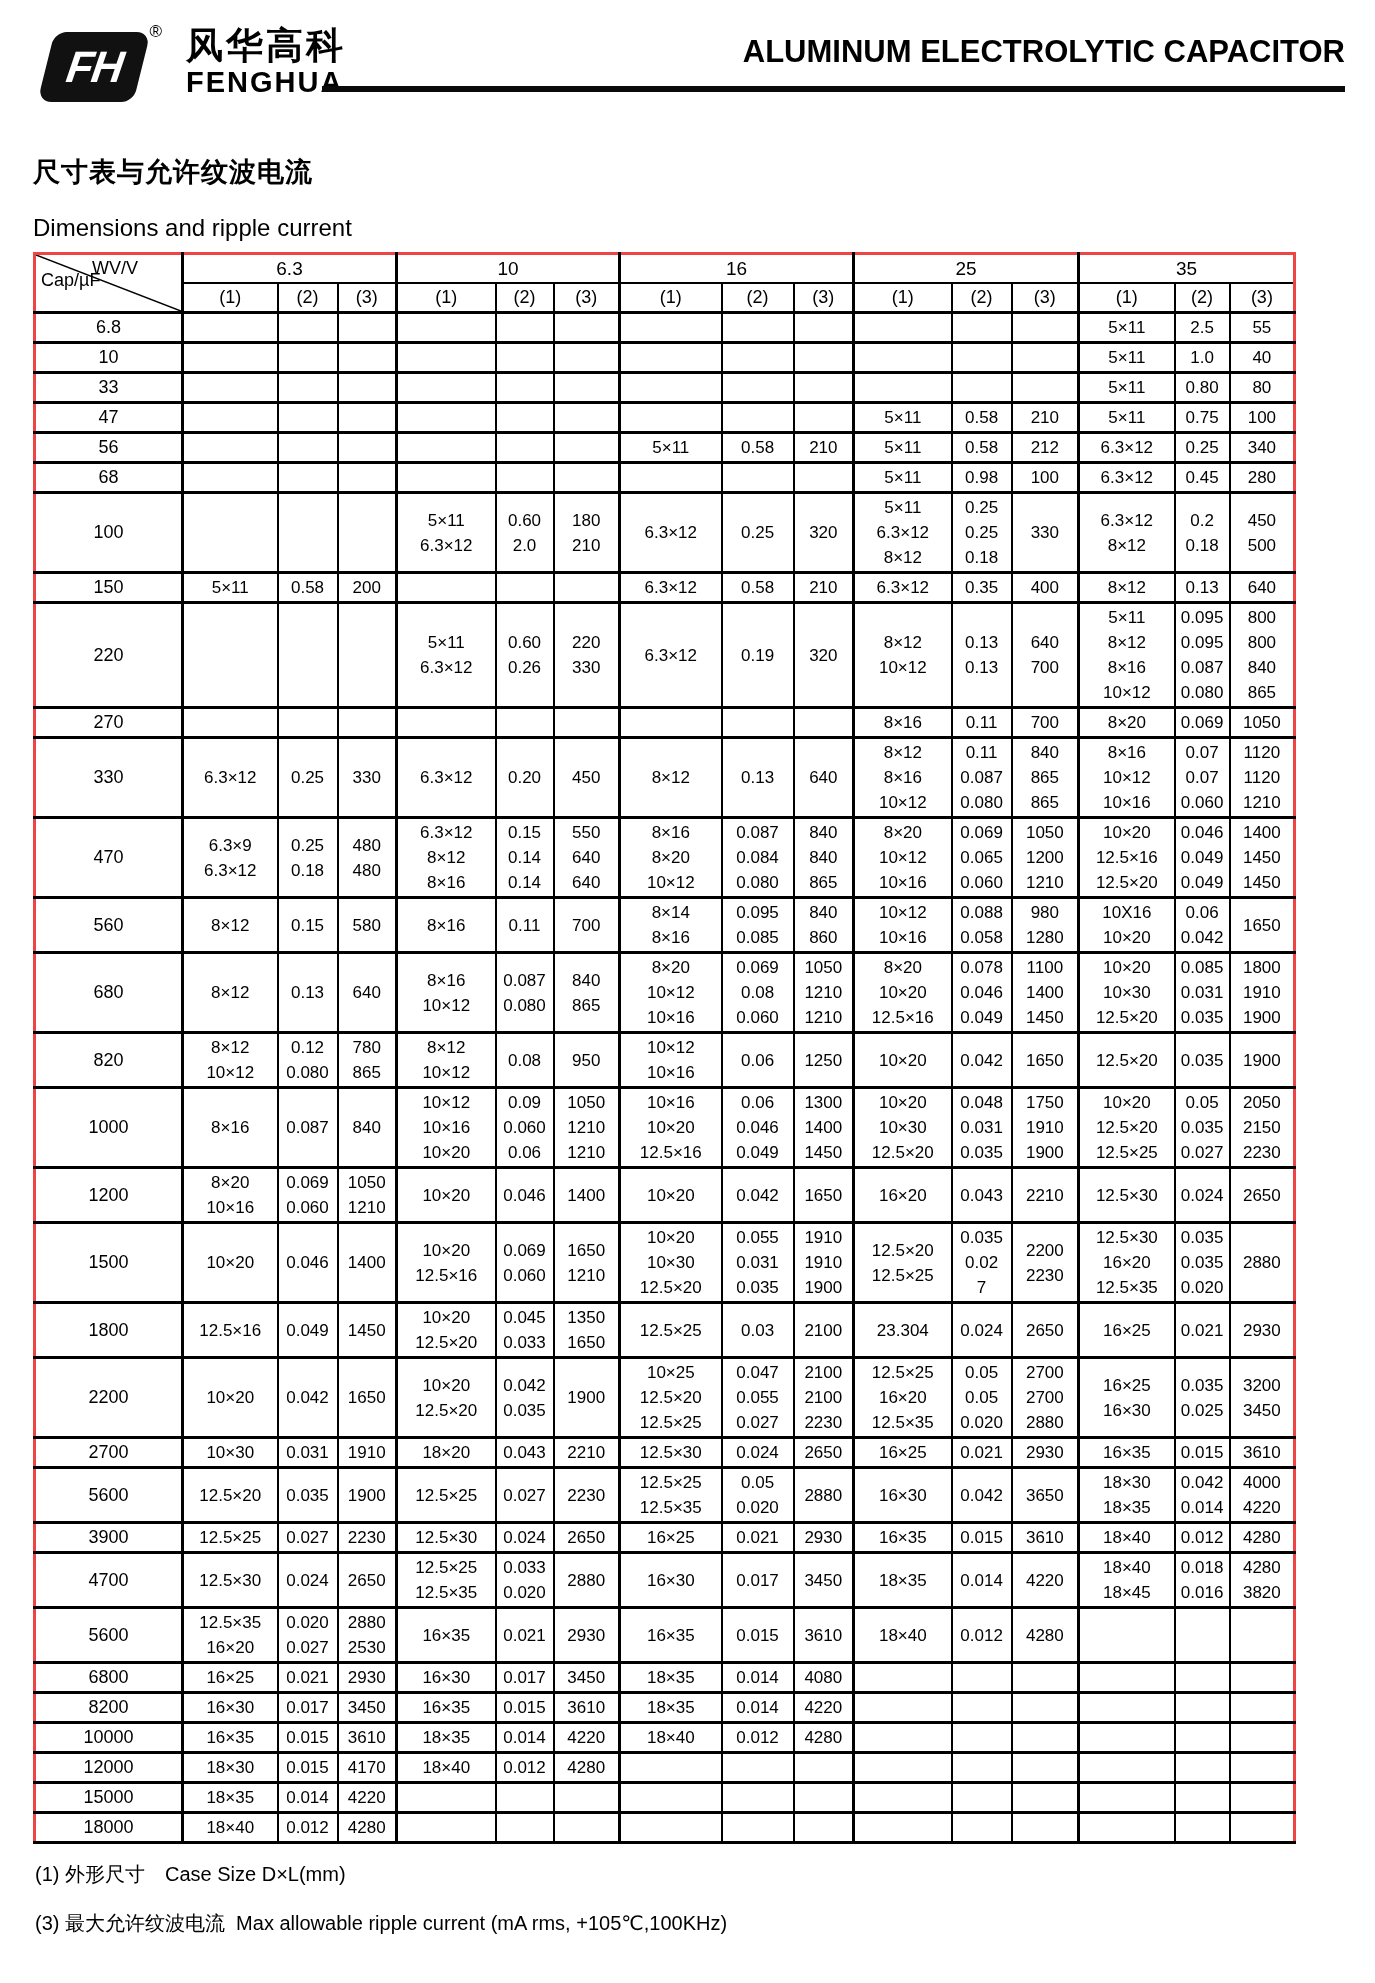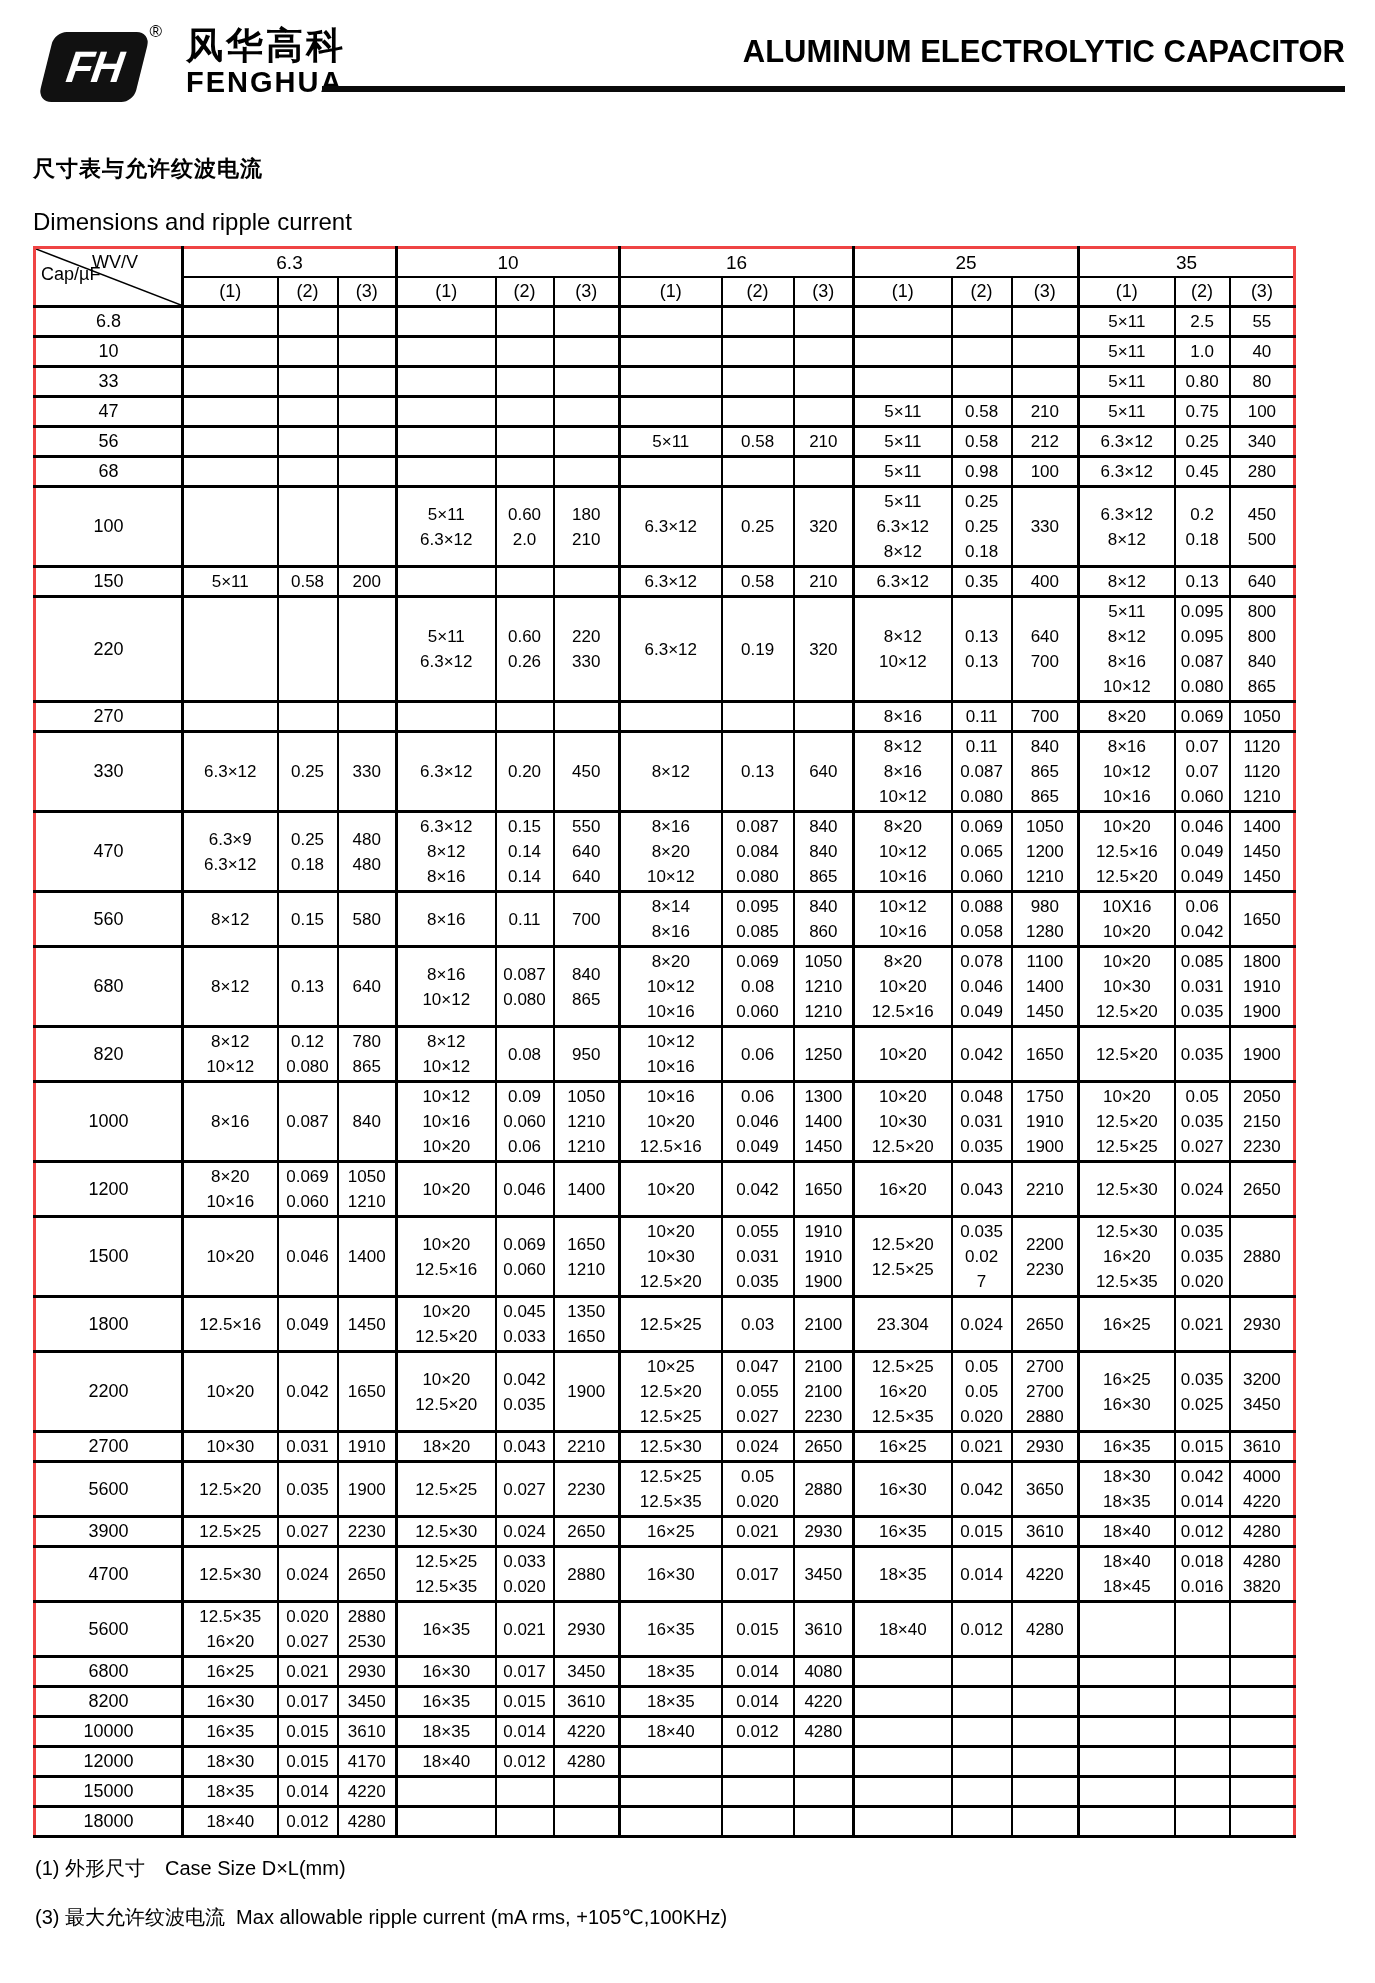--- a/index.html
+++ b/index.html
@@ -17,21 +17,21 @@
   .monogram span { color:#fff; font-weight:900; font-style:italic; font-size:44px; letter-spacing:-2px; transform:skewX(6deg); }
   .regmark { position:absolute; right:0; top:-4px; font-size:17px; font-weight:400; }
   .logotext { margin-left:24px; }
   .logo-cn { font-size:37px; font-weight:900; letter-spacing:3px; line-height:40px; }
   .logo-en { font-size:29px; font-weight:700; letter-spacing:2px; line-height:32px; }
   .brand-title { position:absolute; top:34px; right:30px; font-size:31px; font-weight:800; letter-spacing:0; white-space:nowrap; }
   .brand-rule { position:absolute; top:86px; left:322px; right:30px; height:6px; background:#0a0a0a; }
 
   
   .section { margin:26px 0 0 33px; }
-  .sec-cn { font-size:22px; font-weight:700; letter-spacing:1px; }
+  .sec-cn { font-size:27px; font-weight:700; letter-spacing:1px; }
   .sec-en { font-size:24px; font-weight:400; margin-top:24px; }
 
   
   table { border-collapse:collapse; table-layout:fixed; width:1260px; margin:10px 0 0 33px;
           border:3px solid #ef4444;padding-left:36px; }
   th,td { border:2px solid #000; text-align:center; vertical-align:middle;
           font-size:17px; line-height:25px; padding:1px 1px; white-space:pre-line;
           overflow:hidden; font-weight:400; }
   thead tr.vrow th { font-size:19px; height:29px; line-height:25px; }
   thead tr.srow th { font-size:18px; height:29px; }

